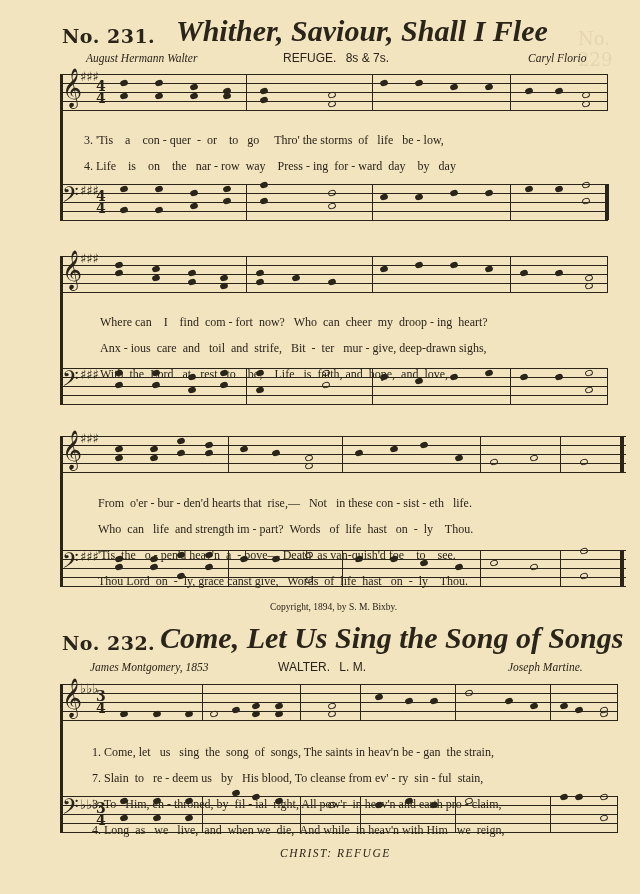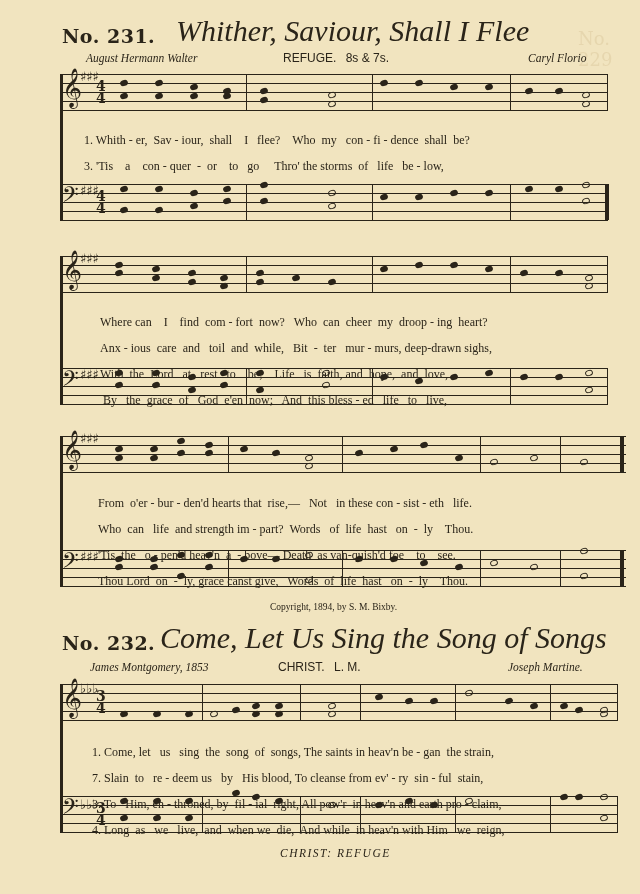--- a/index.html
+++ b/index.html
@@ -1,20 +1,20 @@
 <!DOCTYPE html>
 <html><head>
 <meta charset="utf-8">
 <style>
   html,body{margin:0;padding:0;}
   body{width:640px;height:894px;background:#f1e4bf;position:relative;overflow:hidden;
        font-family:"Liberation Serif","DejaVu Serif",serif;color:#2a2419;}
   .abs{position:absolute;}
   .hymn-no{font-family:"DejaVu Serif",serif;font-weight:bold;font-size:19px;letter-spacing:0.5px;}
-  .hymn-title{font-family:"Liberation Serif",serif;font-style:italic;font-size:30px;white-space:nowrap;}
+  .hymn-title{font-family:"Liberation Serif",serif;font-style:italic;font-size:30px;white-space:nowrap;font-weight:bold;}
   .credit{font-style:italic;font-size:11.5px;white-space:nowrap;}
   .tune{font-family:"Liberation Sans",sans-serif;font-size:12px;white-space:nowrap;}
   .staff{position:absolute;height:36px;}
   .staff .line{position:absolute;left:0;right:0;height:1px;background:#2a2419;}
   .staff .bar{position:absolute;top:0;width:1px;height:36px;background:#2a2419;}
   .staff .endbar{position:absolute;top:0;width:4px;height:36px;background:#2a2419;}
   .note{position:absolute;width:8px;height:6px;border-radius:50%;background:#2a2419;transform:rotate(-20deg);}
   .note.half{background:transparent;border:1.5px solid #2a2419;width:6px;height:4px;}
   .clef{position:absolute;font-size:34px;line-height:1;font-family:"DejaVu Sans",sans-serif;}
   .keysig{position:absolute;font-size:13px;font-family:"DejaVu Sans",sans-serif;line-height:1;}
@@ -69,22 +69,22 @@
   <div class="note" style="left:390px;top:10px"></div>
     <div class="note" style="left:425px;top:10px"></div>
   <div class="note" style="left:465px;top:14px"></div>
     <div class="note" style="left:495px;top:14px"></div>
   <div class="note half" style="left:522px;top:18px"></div>
     <div class="note half" style="left:522px;top:27px"></div>
 </div>
 <div class="brace" style="left:60px;top:74px;height:146px;"></div>
 
 <div class="lyrics" style="left:84px;top:121px;">
-<div>1. Whith - er,  Sav - iour,  shall    I   flee?    Who  my   con - fi - dence  shall  be?</div>
 <div>3. 'Tis    a    con - quer  -  or    to   go     Thro' the storms  of   life   be - low,</div>
+<div>4. Life    is    on    the   nar - row  way    Press - ing  for - ward  day    by   day</div>
 </div>
 
 <div class="staff" style="left:60px;top:184px;width:548px;">
   <div class="line" style="top:0"></div>
     <div class="line" style="top:9px"></div>
     <div class="line" style="top:18px"></div>
     <div class="line" style="top:27px"></div>
     <div class="line" style="top:36px"></div>
   <div class="clef" style="left:2px;top:0px;font-size:26px;">𝄢</div>
   <div class="keysig" style="left:20px;top:0px;">♯♯♯</div>
@@ -145,23 +145,22 @@
     <div class="note" style="left:425px;top:10px"></div>
   <div class="note" style="left:460px;top:14px"></div>
     <div class="note" style="left:495px;top:14px"></div>
   <div class="note half" style="left:525px;top:19px"></div>
     <div class="note half" style="left:525px;top:27px"></div>
 </div>
 <div class="brace" style="left:60px;top:256px;height:148px;"></div>
 
 <div class="lyrics" style="left:100px;top:303px;">
 <div>Where can    I    find  com - fort  now?   Who  can  cheer  my  droop - ing  heart?</div>
-<div>Anx - ious  care  and   toil  and  while,   Bit  -  ter   mur - murs, deep-drawn sighs,</div>
+<div>Anx - ious  care  and   toil  and  strife,   Bit  -  ter   mur - give, deep-drawn sighs,</div>
 <div>With  the  Lord   at   rest   to    be;    Life   is  faith, and  hope,  and  love,</div>
-<div> By   the  grace  of   God  e'en  now;   And  this bless - ed   life   to   live,</div>
 </div>
 
 <div class="staff" style="left:60px;top:368px;width:548px;">
   <div class="line" style="top:0"></div>
     <div class="line" style="top:9px"></div>
     <div class="line" style="top:18px"></div>
     <div class="line" style="top:27px"></div>
     <div class="line" style="top:36px"></div>
   <div class="clef" style="left:2px;top:0px;font-size:26px;">𝄢</div>
   <div class="keysig" style="left:20px;top:0px;">♯♯♯</div>
@@ -267,21 +266,21 @@
   <div class="note half" style="left:520px;top:-2px"></div>
     <div class="note half" style="left:520px;top:23px"></div>
 </div>
 
 <div class="abs copyright" style="left:270px;top:602px;">Copyright, 1894, by S. M. Bixby.</div>
 
 <div class="abs hymn-no" style="left:62px;top:632px;">No. 232.</div>
 <div class="abs hymn-title" style="left:160px;top:621px;">Come, Let Us Sing the Song of Songs</div>
 <div class="abs credit" style="left:90px;top:661px;font-family:Liberation Serif, serif;">James Montgomery, 1853</div>
 <div class="abs tune" style="left:278px;top:660px;">
-  <span>CHRIST.</span>
+  <span>WALTER.</span>
   <span style="margin-left:6px;">L. M.</span>
 </div>
 <div class="abs credit" style="left:508px;top:661px;">Joseph Martine.</div>
 
 <div class="staff" style="left:60px;top:684px;width:558px;">
   <div class="line" style="top:0"></div>
     <div class="line" style="top:9px"></div>
     <div class="line" style="top:18px"></div>
     <div class="line" style="top:27px"></div>
     <div class="line" style="top:36px"></div>

